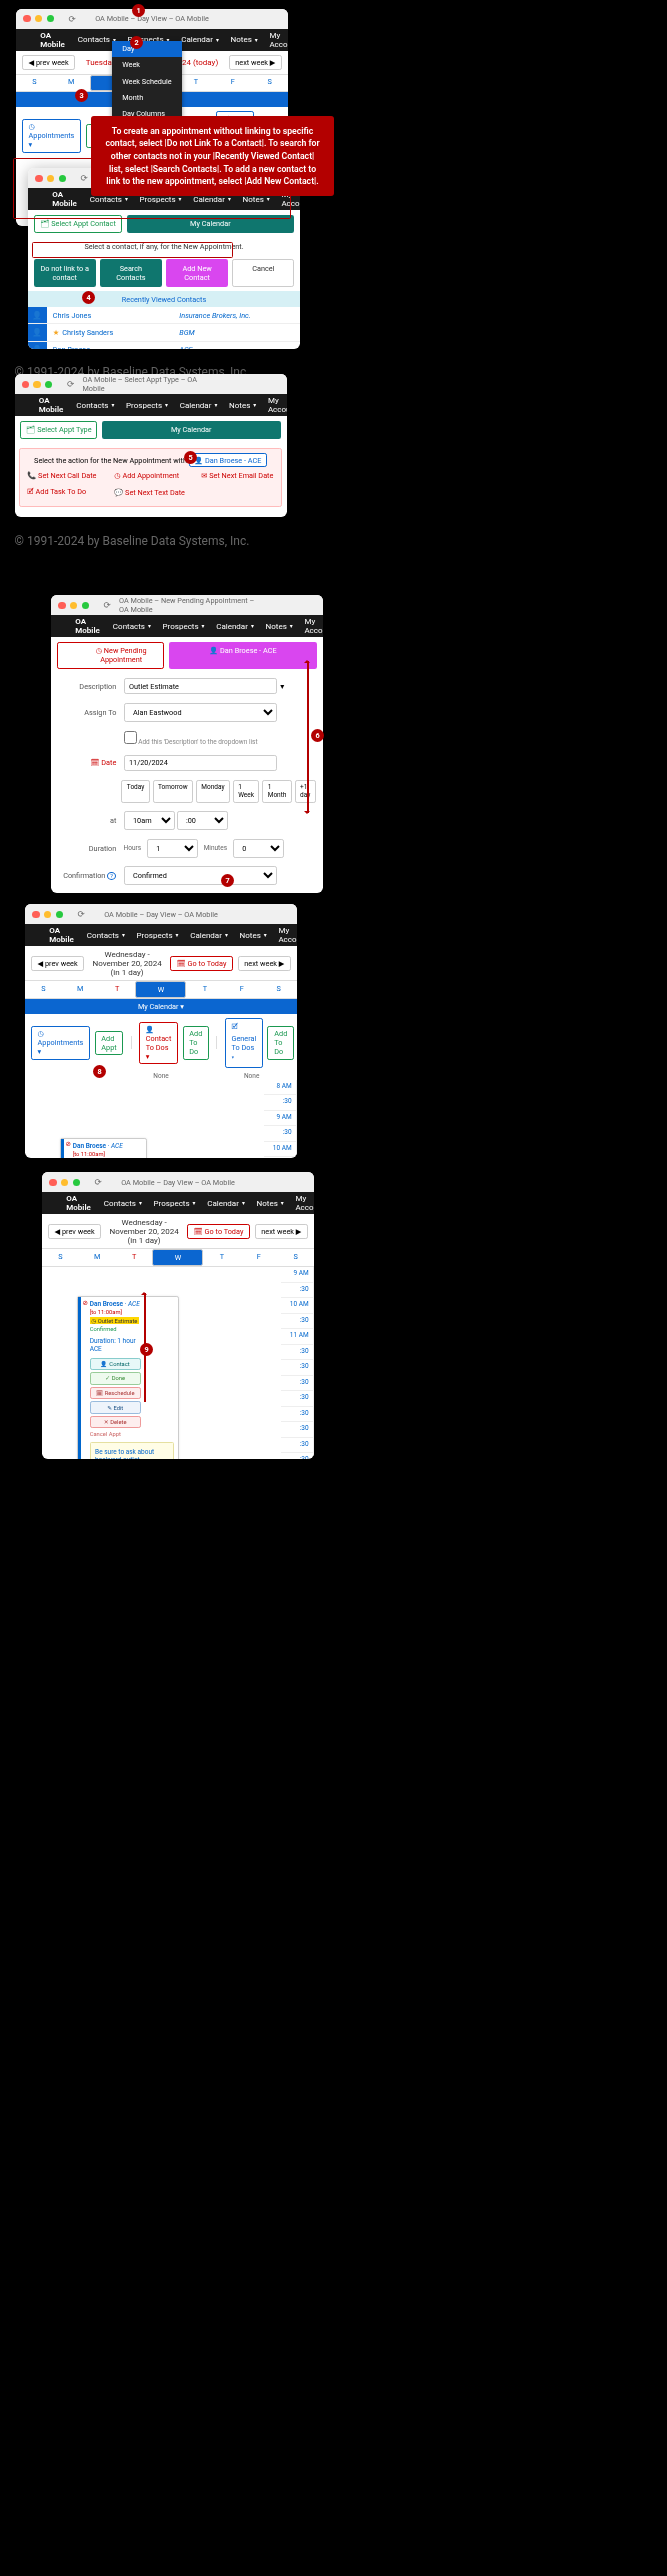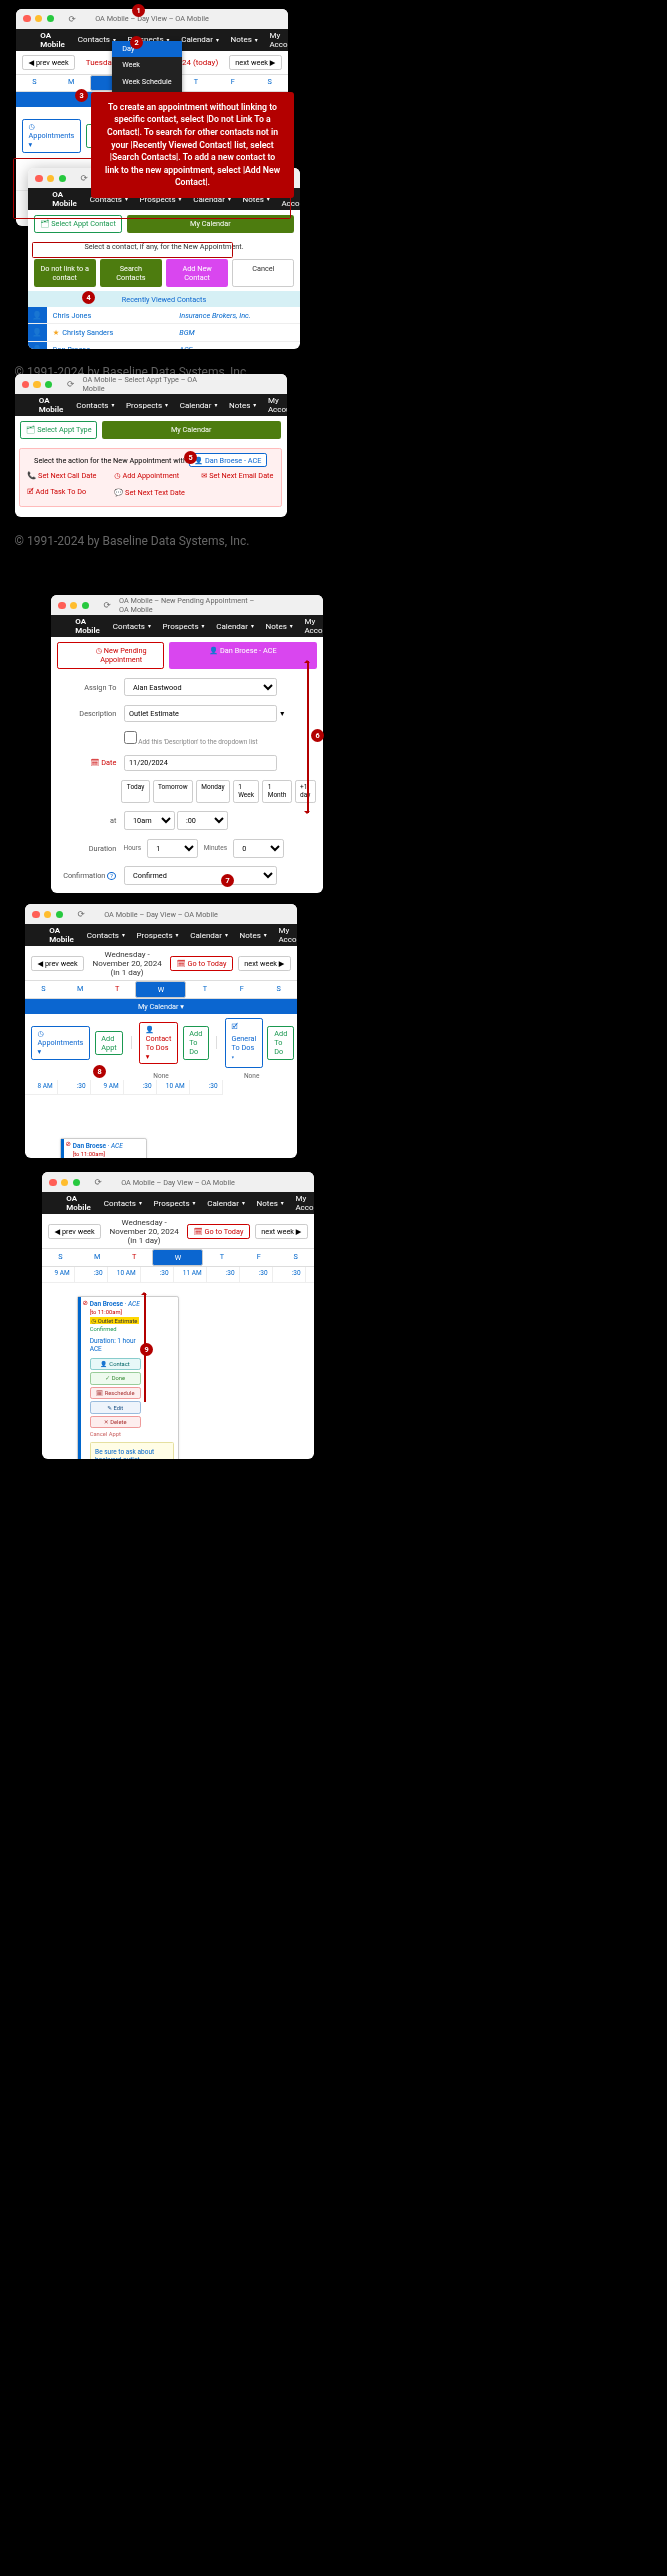--- a/index.html
+++ b/index.html
@@ -22,32 +22,32 @@
   .days { display: flex; border-top: 0.7px solid #ddd; border-bottom: 0.7px solid #ddd; }
   .days .d { flex: 1; text-align: center; font-size: 7.3px; padding: 2.9px 0; color: #06c; }
   .days .d.sel { background: #0b66d0; color: #fff; }
   .calbar { background: #0b66d0; color: #fff; text-align: center; font-size: 7.3px; padding: 2.9px; }
   .toolrow { display: flex; align-items: center; padding: 3.6px 5.8px; font-size: 7.3px; gap: 4.4px; }
   .toolrow .sep { border-left: 0.7px solid #ddd; height: 13px; margin: 0 2.9px; }
   .btn-o { border: 0.7px solid #0b66d0; color: #0b66d0; border-radius: 2.2px; padding: 2.2px 5.8px; background: #fff; font-size: 7.3px; cursor: pointer; }
   .btn-o.green { border-color: #1a9850; color: #1a9850; }
   .btn-o.red { border-color: #c00; color: #c00; }
   .btn-o.blue { border-color: #0b66d0; color: #0b66d0; }
-  .timecol { display: flex; flex-direction: row; font-size: 6.5px; color: #06c; align-items: flex-end; }
+  .timecol { display: flex; flex-direction: column; font-size: 6.5px; color: #06c; align-items: flex-end; }
   .timecol .row { display: flex; border-bottom: 0.7px solid #eee; }
   .timecol .lab { width: 32px; padding: 2.2px 4.4px; text-align: right; }
   .timecol .body { flex: 1; border-left: 0.7px solid #eee; min-height: 14.5px; position: relative; }
   .dropdown { position: absolute; background: #222; color: #fff; font-size: 7.3px; border-radius: 2.2px; box-shadow: 0 1.5px 5.8px rgba(0,0,0,0.4); z-index: 10; }
   .dropdown .it { padding: 3.6px 10.2px; cursor: pointer; white-space: nowrap; }
   .dropdown .it.hl { background: #0b66d0; }
   .badge { position: absolute; background: #b30000; color: #fff; width: 13px; height: 13px; border-radius: 50%; display: flex; align-items: center; justify-content: center; font-size: 7.3px; font-weight: 700; z-index: 50; }
   .callout { position: absolute; background: #b30000; color: #fff; font-size: 8.7px; font-weight: 600; padding: 8.7px 13px; border-radius: 2.9px; text-align: center; line-height: 1.45; z-index: 40; }
   .actionrow { display: flex; gap: 4.4px; padding: 4.4px 5.8px; }
   .btn-block { flex: 1; font-size: 7.3px; padding: 3.6px; border-radius: 2.2px; text-align: center; cursor: pointer; border: 0.7px solid transparent;}
-  .btn-block.blue { background: #4d7c0f; color: #fff; }
+  .btn-block.blue { background: #0f766e; color: #fff; }
   .btn-block.green { background: #d946ef; color: #fff; }
   .btn-block.og { border: 0.7px solid #1a9850; color: #1a9850; background: #fff; }
   .btn-block.white { background: #fff; border: 0.7px solid #ccc; color: #333; }
   .note { text-align: center; font-size: 7.3px; color: #333; padding: 4.4px; }
   .listhead { background: #d6f0f5; text-align: center; font-size: 7.3px; padding: 3.6px; color: #0b66d0; }
   .contactrow { display: flex; border-bottom: 0.7px solid #eee; font-size: 7.3px; }
   .contactrow .ico { width: 19px; text-align: center; background: #0b66d0; color: #fff; padding: 3.6px 0; font-size: 8px; }
   .contactrow .nm { flex: 1; padding: 3.6px 5.8px; color: #06c; display: flex; align-items: center; gap: 2.9px;}
   .contactrow .co { flex: 1; padding: 3.6px 5.8px; color: #06c; font-style: italic; }
   .copyright { font-size: 12px; color: #666; padding: 11px 0 3px 0; }
@@ -160,21 +160,21 @@
     <div class="it">Month</div>
     <div class="it">Day Columns</div>
     <div class="it">Week Columns</div>
   </div>
 </div>
 <div class="redring" style="left:13px; top:158px; width:278px; height:61px;"></div>
 <div class="badge" style="left:132px; top:3.6px;">1</div>
 <div class="badge" style="left:130px; top:36px;">2</div>
 <div class="badge" style="left:75px; top:89px;">3</div>
 
-<div class="callout" style="left:91px; top:92px; width:203px;padding-left:13px;">To create an appointment without linking to specific contact, select |Do not Link To a Contact|. To search for other contacts not in your |Recently Viewed Contact| list, select |Search Contacts|.  To add a new contact to link to the new appointment, select |Add New Contact|.</div>
+<div class="callout" style="left:91px; top:116px; width:243px;padding-left:13px;">To create an appointment without linking to specific contact, select |Do not Link To a Contact|. To search for other contacts not in your |Recently Viewed Contact| list, select |Search Contacts|.  To add a new contact to link to the new appointment, select |Add New Contact|.</div>
 
 <div class="window" style="left:28px; top:168px; width:272px; height:181px;">
   <div class="titlebar">
     <div class="traffic">
         <span class="dot r"></span>
         <span class="dot y"></span>
         <span class="dot g"></span>
       </div>
     <span class="refresh">⟳</span>
     <span class="wtitle">OA Mobile – Select Appt Contact – OA Mobile</span>
@@ -285,26 +285,26 @@
     <span class="item caret">Notes</span>
     <span class="item">My Account</span>
     <span class="item">🖶 </span>
 
   </div>
   <div class="actionrow">
     <div class="btn-block" style="flex:0.55; border:0.7px solid #c00; color:#c00;padding-left:25px;">◷ New Pending Appointment</div>
     <div class="btn-block green">👤 Dan Broese - ACE</div>
   </div>
   <div class="form-row">
+      <div class="lab">Description</div>
+      <div class="val"><input class="input" style="width: 80%;" value="Outlet Estimate"><span style="margin-left:2.9px">▾</span></div>
+    </div>
+  <div class="form-row">
       <div class="lab">Assign To</div>
       <div class="val"><select class="sel" style="width:80%"><option>Alan Eastwood</option></select></div>
-    </div>
-  <div class="form-row">
-      <div class="lab">Description</div>
-      <div class="val"><input class="input" style="width: 80%;" value="Outlet Estimate"><span style="margin-left:2.9px">▾</span></div>
     </div>
   <div class="form-row">
       <div class="lab"></div>
       <div class="val" style="font-size:6.5px; color:#888;"><input type="checkbox" style=""> <span>Add this 'Description' to the dropdown list</span></div>
     </div>
   <div class="form-row">
       <div class="lab" style="color:#c00">🗓 Date</div>
       <div class="val"><input class="input" style="width: 80%;" value="11/20/2024"></div>
     </div>
   <div class="form-row">

